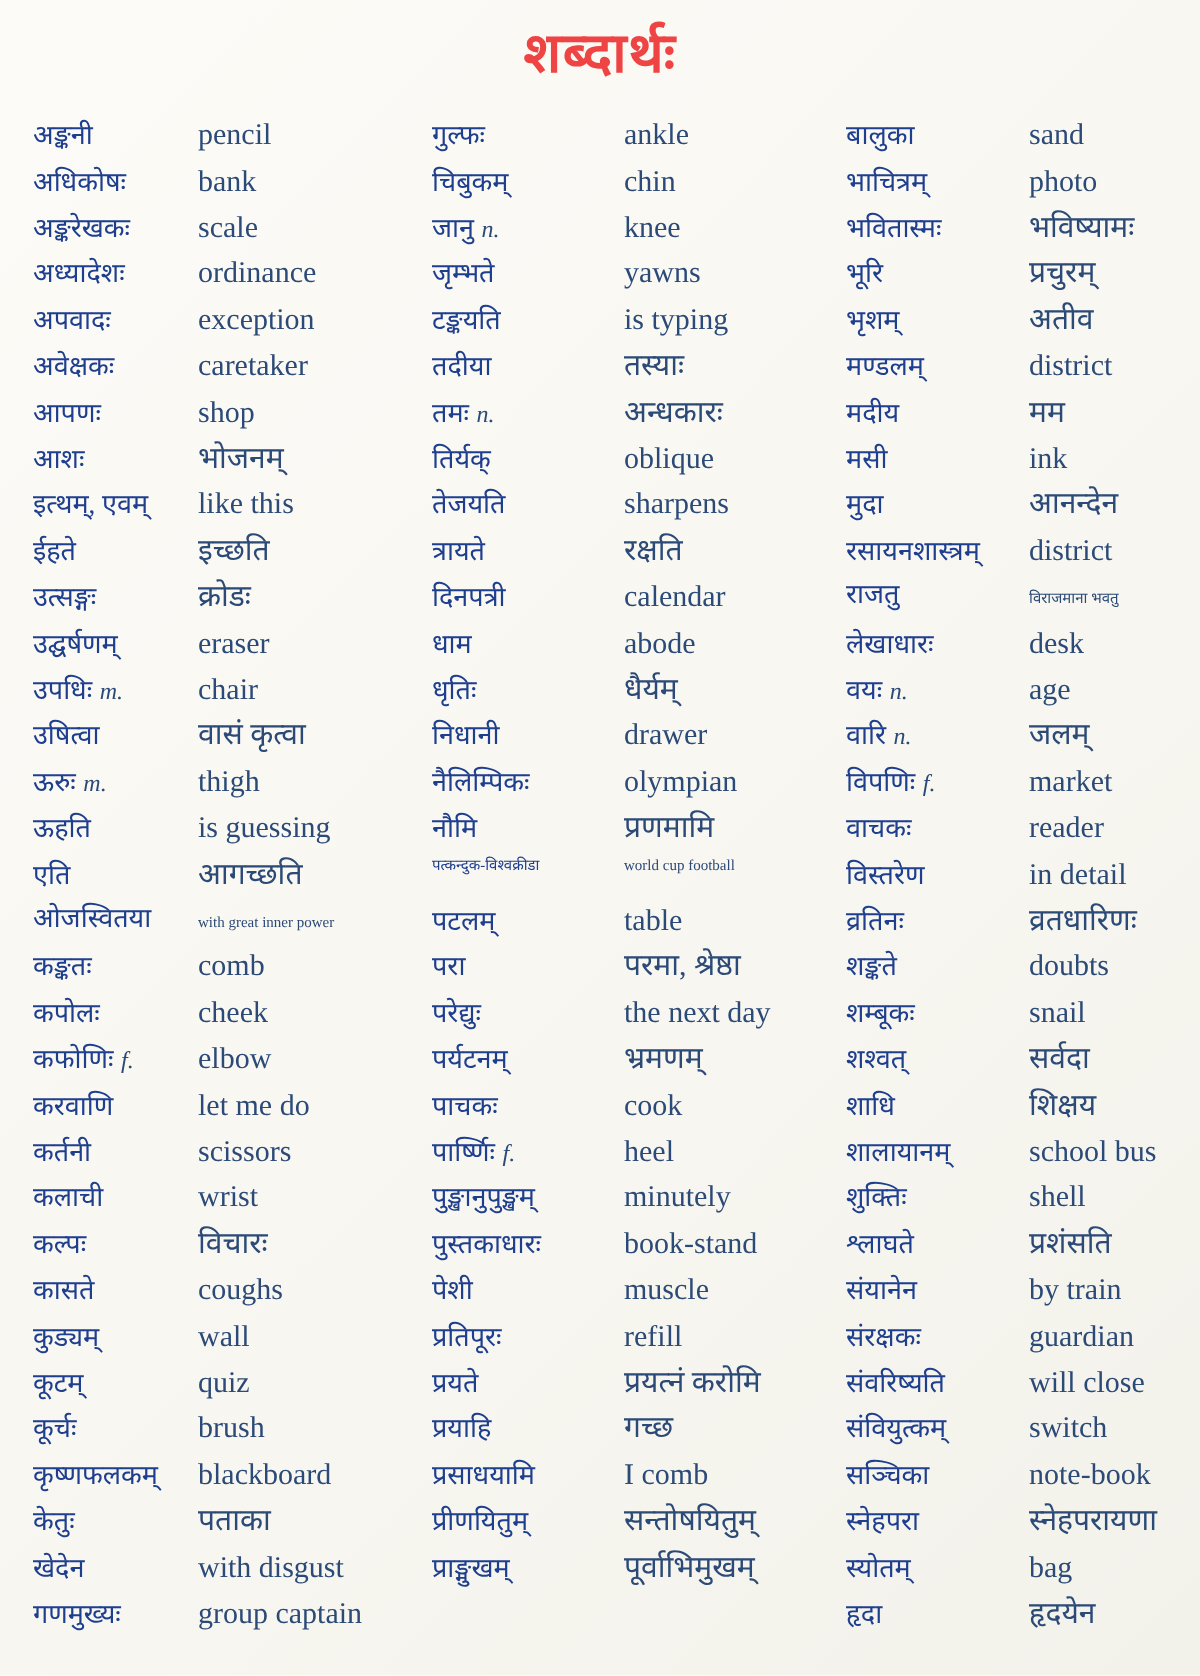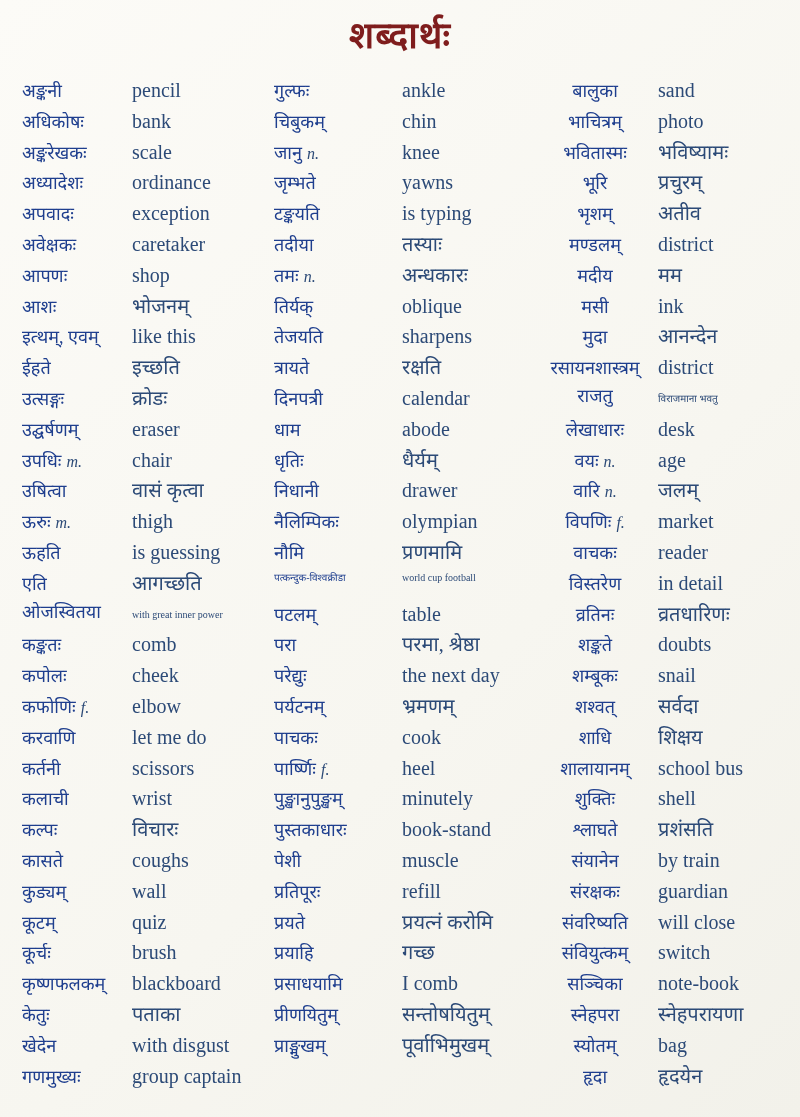--- a/index.html
+++ b/index.html
@@ -14,46 +14,46 @@
     width: 800px;
     height: 1117px;
     box-sizing: border-box;
     padding-top: 8px;
   }
   h1.title {
     margin: 0;
     text-align: center;
     font-size: 37px;
     font-weight: 600;
-    color: #7f1d1d;
+    color: #ef4444;
     letter-spacing: 1px;
     font-family: "Liberation Serif", serif;
   }
   .glossary {
     display: grid;
     grid-template-columns: 252px 262px 244px;
-    column-gap: 0;
+    column-gap: 14px;
     padding: 20px 4px 0 22px;
   }
   .col { display: flex; flex-direction: column; }
   .row {
     display: flex;
     align-items: baseline;
     min-height: 30.8px;
   }
   .term {
     flex: 0 0 110px;
     font-size: 18px;
     color: #1e3e8e;
     line-height: 1.1;
     padding-right: 4px;
     box-sizing: border-box;
   }
   .col[data-col="1"] .term { flex-basis: 128px; }
-  .col[data-col="2"] .term { flex-basis: 122px; text-align: center; }
+  .col[data-col="2"] .term { flex-basis: 122px; }
   .meaning {
     font-size: 20px;
     color: #2c4a77;
     line-height: 1.1;
   }
   .small { font-size: 10px; }
   .term.small { flex-basis: auto; padding-right: 6px; }
   .note { font-style: italic; font-size: 16px; margin-left: 5px; color: #2c4a77; }
 </style>
 </head>

